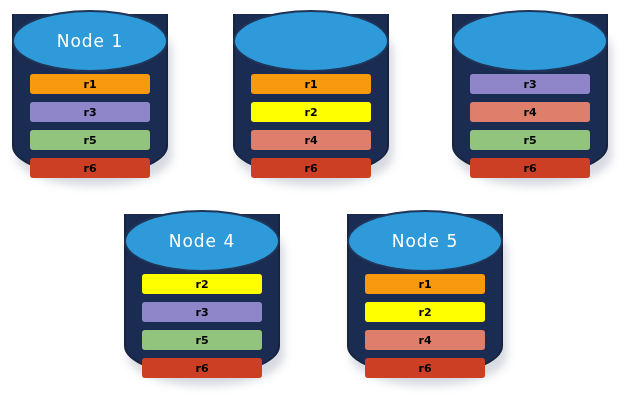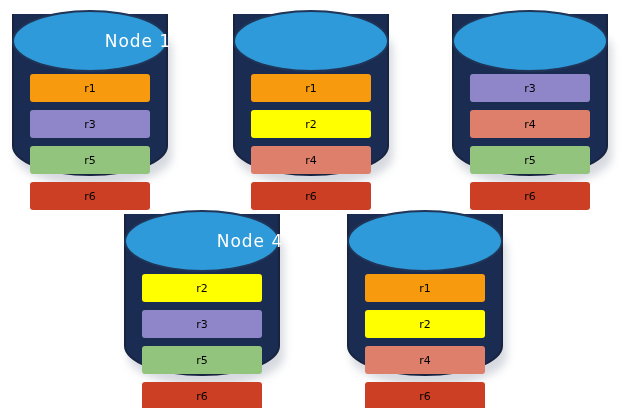--- a/index.html
+++ b/index.html
@@ -91,47 +91,46 @@
     z-index: 4;
     display: flex;
     align-items: center;
     justify-content: center;
     color: #ffffff;
     font-size: 17px;
     font-weight: 400;
     letter-spacing: 1px;
     white-space: nowrap;
     pointer-events: none;
-    padding-left: 48px;
   }
 
   
   .replicas {
     position: absolute;
     left: 2px;
     top: 58px;
     width: 156px;
     z-index: 5;
     display: flex;
     flex-direction: column;
     align-items: center;
     gap: 8px;
     padding-top: 8px;
     box-sizing: border-box;
   }
 
   .replica {
     width: 120px;
-    height: 28px;
+    height: 20px;
     border-radius: 3px;
     display: flex;
     align-items: center;
     justify-content: center;
     font-size: 11px;
-    font-weight: normal;
+    font-weight: bold;
     color: #000000;
     box-sizing: border-box;
     line-height: 1;
   }
 </style>
 </head>
 <body>
 
 <div id="stage">
     <div class="node" style="left: 10px; top: 8px;">
@@ -182,20 +181,21 @@
         <div class="replica" style="background: rgb(143, 134, 201);">r3</div>
         <div class="replica" style="background: rgb(147, 196, 125);">r5</div>
         <div class="replica" style="background: rgb(205, 63, 36);">r6</div>
       </div>
     </div>
     <div class="node" style="left: 345px; top: 208px;">
       <div class="cyl-shadow"></div>
       <div class="cyl-body"></div>
       <div class="cyl-body-top-fill"></div>
       <div class="cyl-top"></div>
+      <div class="node-title">Node  5</div>
       <div class="replicas">
         <div class="replica" style="background: rgb(247, 154, 13);">r1</div>
         <div class="replica" style="background: rgb(255, 255, 0);">r2</div>
         <div class="replica" style="background: rgb(221, 127, 107);">r4</div>
         <div class="replica" style="background: rgb(205, 63, 36);">r6</div>
       </div>
     </div>
   </div>
 
 </body></html>

